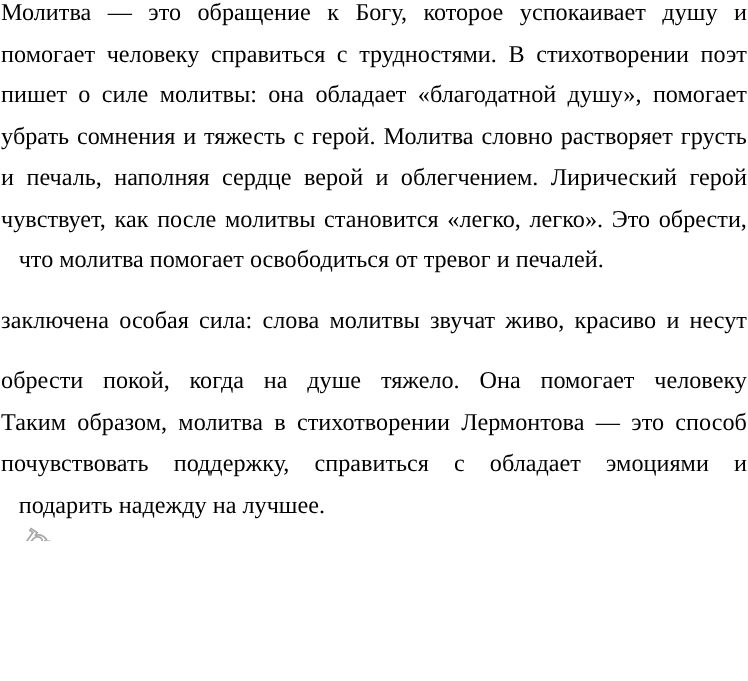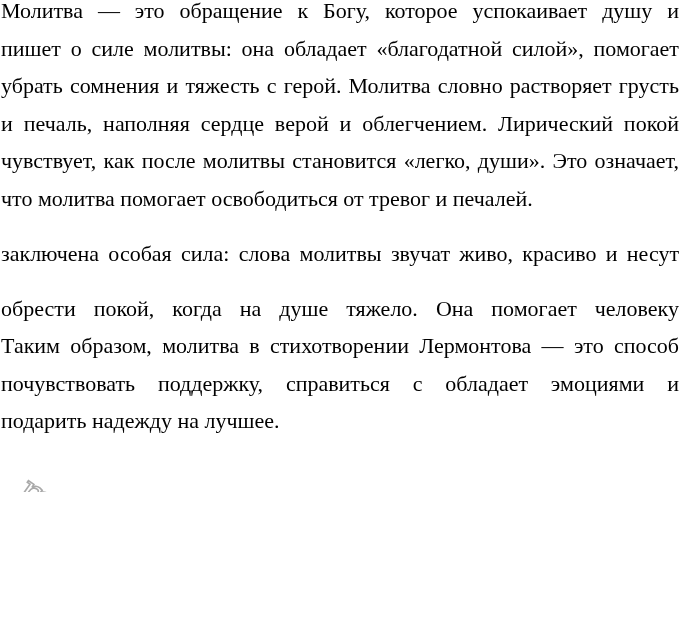--- a/index.html
+++ b/index.html
@@ -30,20 +30,21 @@
   .line {
     line-height: 37.55px;
     height: 37.55px;
     text-align: justify;
     text-align-last: justify;
     white-space: normal;
     overflow: visible;
   }
   .line.last {
     text-align-last: auto;
+    padding-left: 16px;
   }
   .watermark {
     position: absolute;
     left: 0;
     top: 428px;
     width: 210px;
     height: 191px;
     pointer-events: none;
   }
   .watermark svg {
@@ -69,24 +70,25 @@
 </style>
 </head>
 <body>
 
 <div class="page">
 
   <div class="textblock">
 
     <div class="para">
       <div class="line">Молитва — это обращение к Богу, которое успокаивает душу и</div>
-      <div class="line">пишет о силе молитвы: она обладает «благодатной силой», помогает</div>
+      <div class="line">помогает человеку справиться с трудностями. В стихотворении поэт</div>
+      <div class="line">пишет о силе молитвы: она обладает «благодатной душу», помогает</div>
       <div class="line">убрать сомнения и тяжесть с герой. Молитва словно растворяет грусть</div>
-      <div class="line">и печаль, наполняя сердце верой и облегчением. Лирический покой</div>
-      <div class="line">чувствует, как после молитвы становится «легко, души». Это означает,</div>
+      <div class="line">и печаль, наполняя сердце верой и облегчением. Лирический герой</div>
+      <div class="line">чувствует, как после молитвы становится «легко, легко». Это обрести,</div>
       <div class="line last">что молитва помогает освободиться от тревог и печалей.</div>
     </div>
 
     <div class="para">
       <div class="line">заключена особая сила: слова молитвы звучат живо, красиво и несут</div>
     </div>
 
     <div class="para">
       <div class="line">обрести покой, когда на душе тяжело. Она помогает человеку</div>
       <div class="line">Таким образом, молитва в стихотворении Лермонтова — это способ</div>

